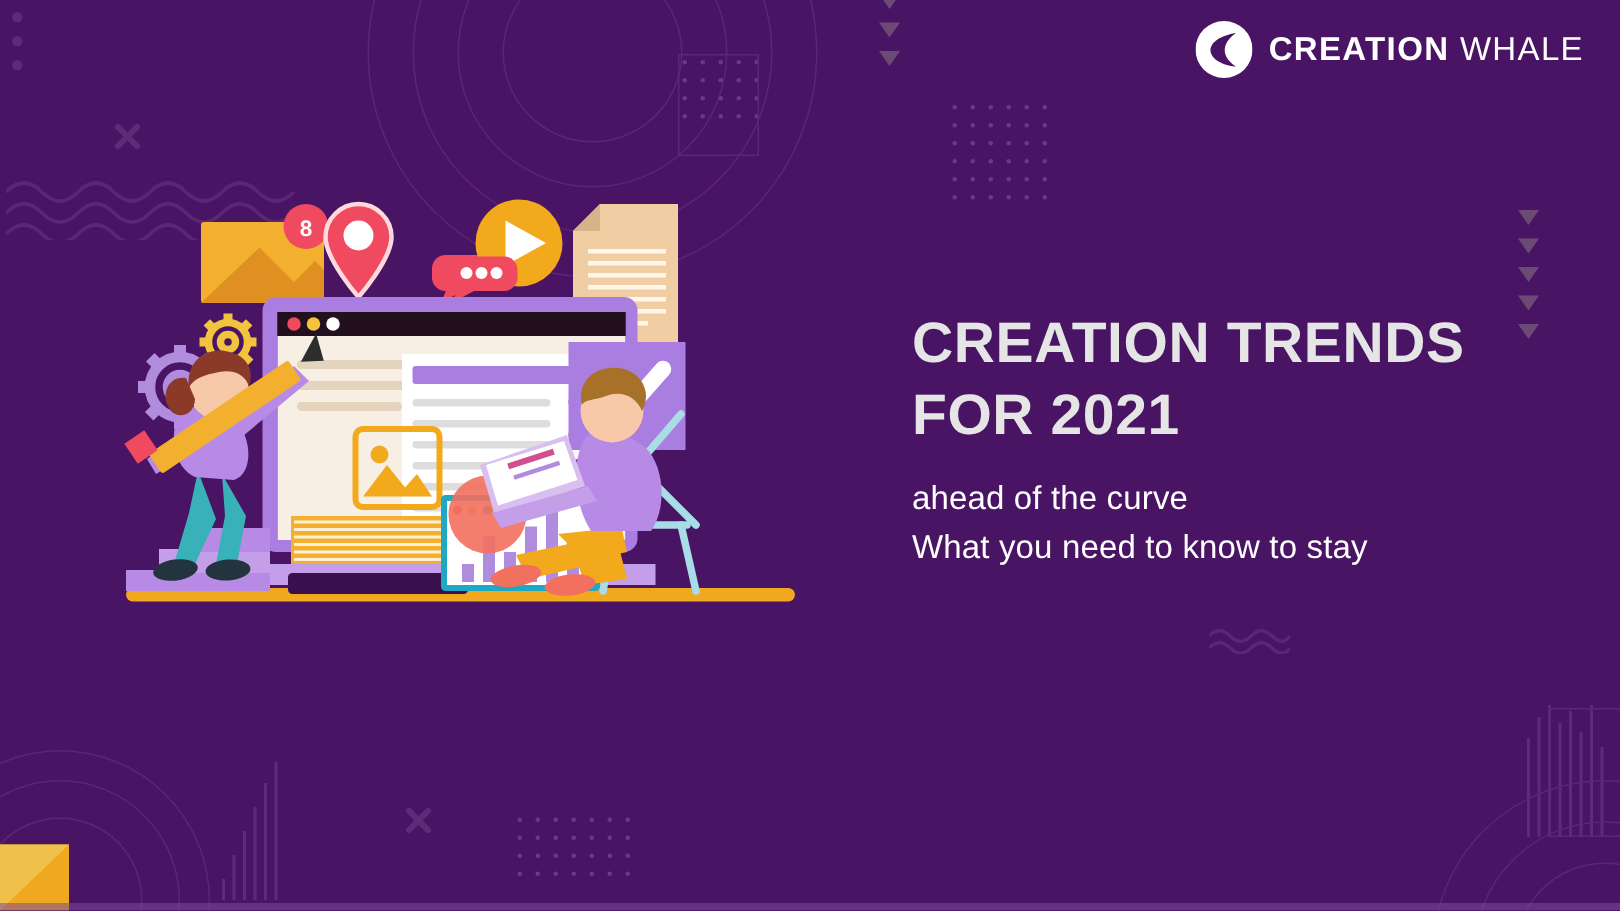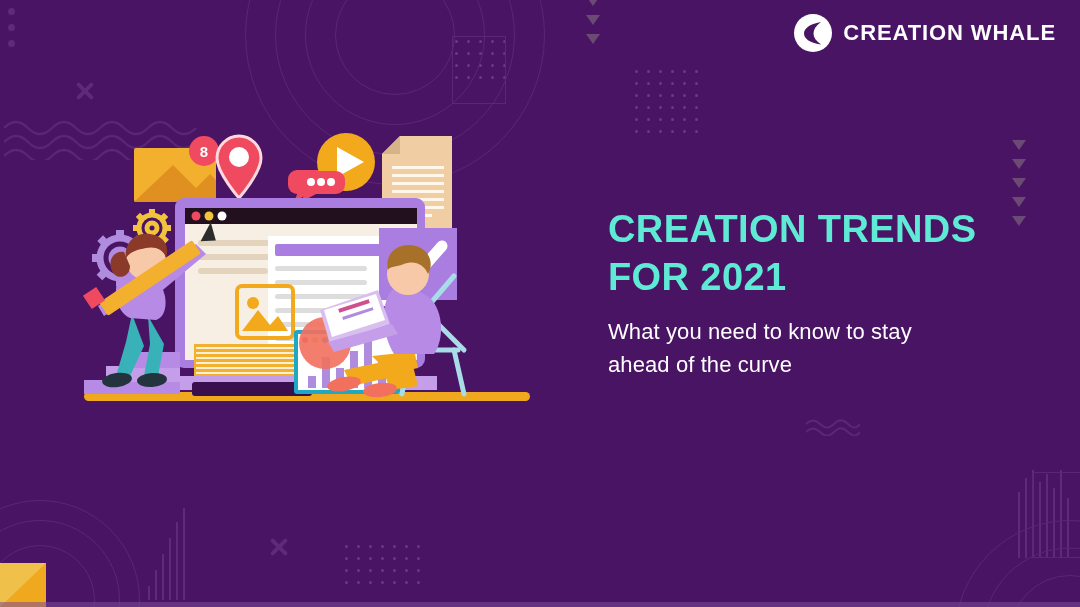--- a/index.html
+++ b/index.html
@@ -74,26 +74,26 @@
   .bottom-bar { left:0; bottom:0; width:1080px; height:5px; background:#7a4b97; opacity:.55; }
 
   .zigzag { left:806px; top:418px; width:54px; height:18px; }
   .zigzag svg path { fill:none; stroke:#5b2674; stroke-width:2.2; }
 
   
   .logo { position:absolute; right:24px; top:14px; display:flex; align-items:center; gap:11px; }
   .logo-mark { width:38px; height:38px; position:relative; }
   .logo-text { color:#ffffff; font-size:22px; letter-spacing:.9px; white-space:nowrap; }
   .logo-text b { font-weight:700; }
-  .logo-text span { font-weight:700; }
+  .logo-text span { font-weight:400; }
 
   
   .copy { position:absolute; left:608px; top:205px; width:420px; }
   .headline {
-    color:#5eead4; font-weight:700; font-size:38px; line-height:48px;
+    color:#e5e5e5; font-weight:700; font-size:38px; line-height:48px;
     letter-spacing:.4px;
   }
   .subhead {
     color:#ffffff; font-weight:400; font-size:22px; line-height:33px;
     margin-top:14px; letter-spacing:.1px;
   }
 
   
   .illus { position:absolute; left:72px; top:118px; width:470px; height:300px; }
 </style>
@@ -285,22 +285,22 @@
       <b>CREATION</b><span> </span><span>WHALE</span>
     </div>
   </div>
 
   <div class="copy">
     <div class="headline">
       <div>CREATION TRENDS</div>
       <div>FOR 2021</div>
     </div>
     <div class="subhead">
+      <div>ahead of the curve</div>
       <div>What you need to know to stay</div>
-      <div>ahead of the curve</div>
     </div>
   </div>
 
   <div class="illus">
     <svg width="470" height="300" viewBox="0 0 470 300">
 
       <rect x="12" y="274" width="446" height="9" rx="4.5" fill="#f0a81e"></rect>
 
       <g>
         <g fill="none" stroke="#b08cdf" stroke-width="7">

